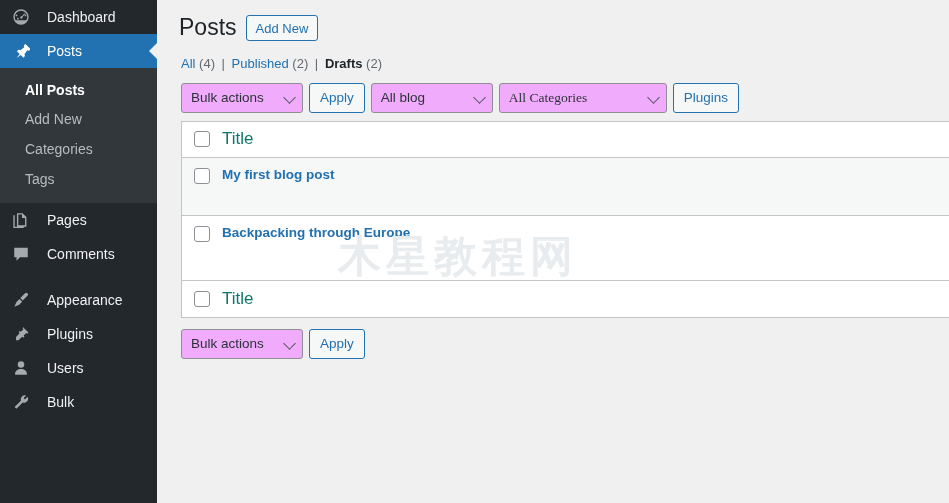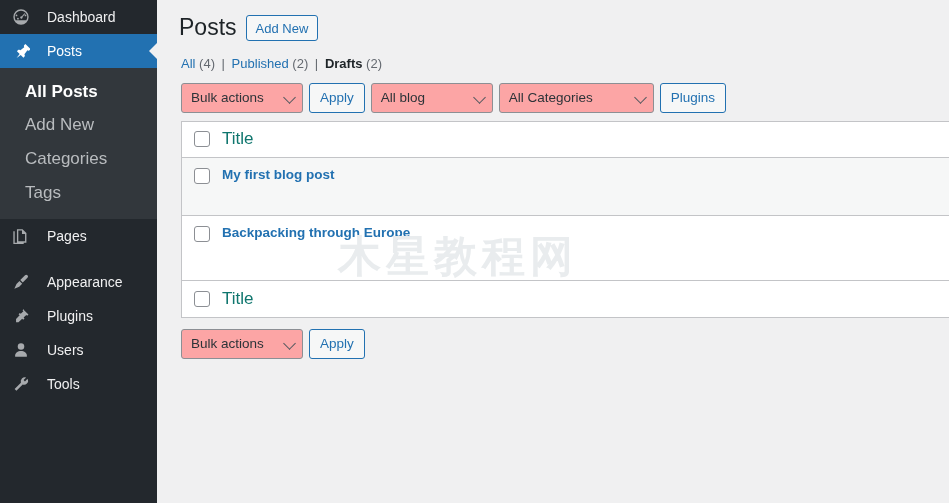--- a/index.html
+++ b/index.html
@@ -60,21 +60,21 @@
     border-right: 8px solid #f0f0f1;
   }
 
   
   #submenu {
     background: #32373c;
     padding: 7px 0 8px 0;
   }
   .submenu-item {
     display: block;
-    font-size: 17px;
+    font-size: 14px;
     color: #b9bcbf;
     padding: 5.5px 0 5.5px 25px;
     line-height: 1.35;
     cursor: pointer;
     white-space: nowrap;
   }
   .submenu-item.current { color: #fff; font-weight: 700; }
 
   .menu-gap { height: 12px; }
 
@@ -135,21 +135,21 @@
     display: flex;
     align-items: center;
     gap: 6px;
     margin: 0 0 8px 2px;
     height: 30px;
   }
   .select {
     position: relative;
     height: 30px;
     min-width: 60px;
-    background: #fca5a5;
+    background: #f0abfc;
     border: 1px solid #8c8f94;
     border-radius: 3px;
     display: inline-flex;
     align-items: center;
     padding: 0 26px 0 9px;
     font-size: 13.5px;
     color: #2c3338;
     cursor: pointer;
     white-space: nowrap;
   }
@@ -157,21 +157,21 @@
     position: absolute;
     right: 8px; top: 50%;
     width: 9px; height: 9px;
     margin-top: -5px;
     border-right: 1.6px solid #50575e;
     border-bottom: 1.6px solid #50575e;
     transform: rotate(45deg);
   }
   .sel-bulk { width: 122px; }
   .sel-dates { width: 122px; }
-  .sel-cats  { width: 155px; }
+  .sel-cats  { width: 168px; font-family: Liberation Serif, serif; }
 
   .btn-secondary {
     height: 30px;
     padding: 0 10px;
     font-size: 13.5px;
     border: 1px solid #2271b1;
     background: #f6f7f7;
     color: #2271b1;
     border-radius: 3px;
     cursor: pointer;
@@ -293,20 +293,28 @@
 
     <div class="menu-item">
       <span class="ico">
         <svg width="18" height="18" viewBox="0 0 20 20" fill="currentColor">
           <path d="M5.5 2.5h6.2l4.3 4.3v10.7H5.5V2.5zm1.5 1.5v11.9h7.5V7.8h-3.4V4H7zM3 4.7v12.8h10v1.5H1.5V4.7H3z"></path>
         </svg>
       </span>
       <span class="mlabel">Pages</span>
     </div>
 
+    <div class="menu-item">
+      <span class="ico">
+        <svg width="18" height="18" viewBox="0 0 20 20" fill="currentColor">
+          <path d="M2.5 3h15v10.5h-8.6L5 17.4v-3.9H2.5V3z"></path>
+        </svg>
+      </span>
+      <span class="mlabel">Comments</span>
+    </div>
 
 
     <div class="menu-gap"></div>
 
     <div class="menu-item">
       <span class="ico">
         <svg width="18" height="18" viewBox="0 0 20 20" fill="currentColor">
           <path d="M17.2 2.6a1.9 1.9 0 00-2.7 0l-5.3 5.3 2.7 2.7 5.3-5.3a1.9 1.9 0 000-2.7zM8.3 8.9L5 12.2l-2.4 5.4 5.4-2.4 3.3-3.3-3-3z"></path>
         </svg>
       </span>
@@ -331,21 +339,21 @@
       </span>
       <span class="mlabel">Users</span>
     </div>
 
     <div class="menu-item">
       <span class="ico">
         <svg width="18" height="18" viewBox="0 0 20 20" fill="currentColor">
           <path d="M17.2 4.3l-2.8 2.8-1.5-1.5 2.8-2.8a4.6 4.6 0 00-5.8 5.8l-7 7 2 2 7-7a4.6 4.6 0 005.8-5.8l-.5.5z"></path>
         </svg>
       </span>
-      <span class="mlabel">Tools</span>
+      <span class="mlabel">Bulk</span>
     </div>
 
   </div>
 
   <div id="main">
 
     <div class="page-head">
       <h1 id="page-title">Posts</h1>
       <span class="btn">Add New</span>
     </div>

